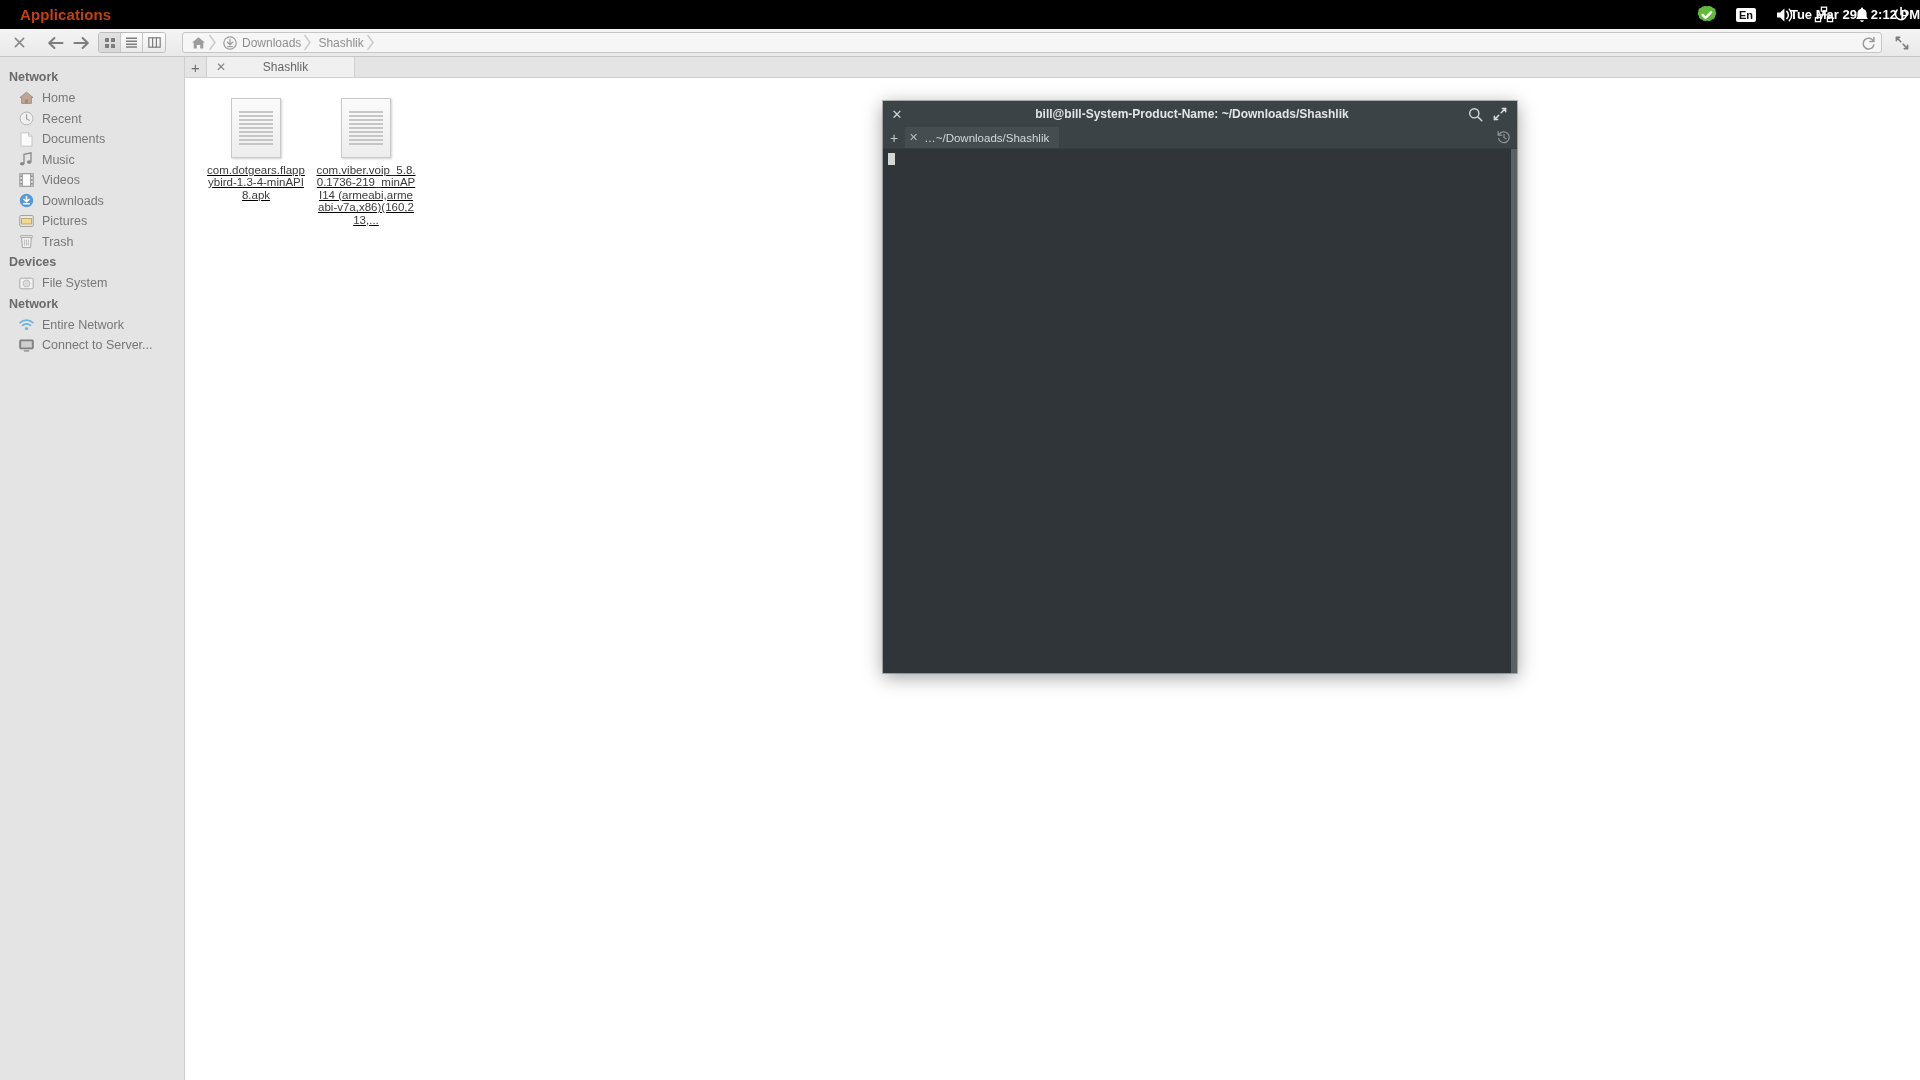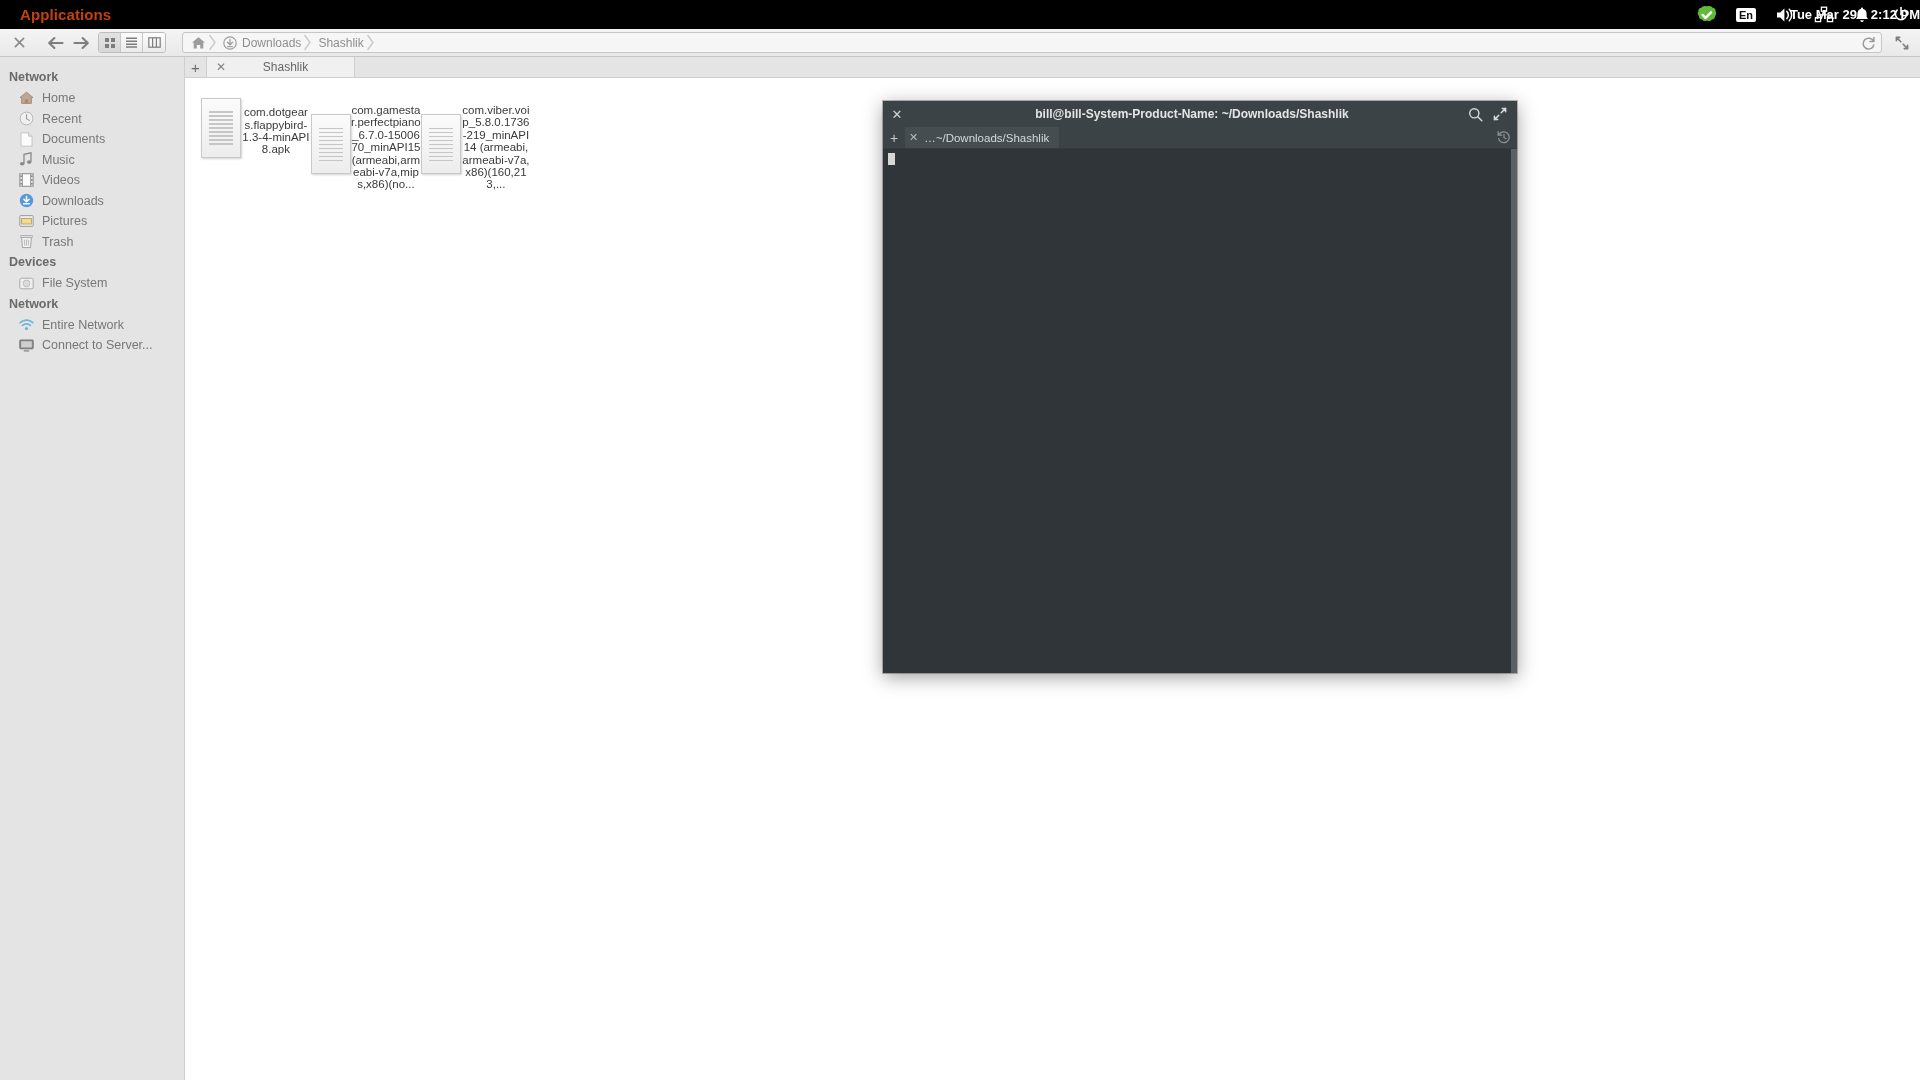--- a/index.html
+++ b/index.html
@@ -179,22 +179,23 @@
     flex: 1;
     position: relative;
     background: #ffffff;
     padding: 16px 0 0 16px;
     display: flex;
     gap: 0px;
     align-items: flex-start;
   }
   .fileitem {
     width: 110px;
-    display: flex; flex-direction: row; align-items: center;
+    display: flex; flex-direction: column; align-items: center;
     padding-top: 4px;
+    text-decoration: underline;
   }
   .fileicon {
     width: 50px; height: 60px;
     background: linear-gradient(to bottom,#fbfbfb,#ededed);
     border: 1px solid #c9c9c9;
     box-shadow: 1px 1px 2px rgba(0,0,0,.18);
     position: relative;
     display: flex; flex-direction: column;
     justify-content: center;
     padding: 5px 7px;
@@ -604,34 +605,20 @@
             <i></i>
               <i></i>
               <i></i>
               <i></i>
               <i></i>
               <i></i>
               <i></i>
               <i></i>
               <i></i>
           </div>
-          <div class="fname">com.gamestar.perfectpiano_6.7.0-1500670_minAPI15(armeabi,armeabi-v7a,mips,x86)(no...</div>
-        </div>
-        <div class="fileitem">
-          <div class="fileicon">
-            <i></i>
-              <i></i>
-              <i></i>
-              <i></i>
-              <i></i>
-              <i></i>
-              <i></i>
-              <i></i>
-              <i></i>
-          </div>
           <div class="fname">com.viber.voip_5.8.0.1736-219_minAPI14 (armeabi,armeabi-v7a,x86)(160,213,...</div>
         </div>
       </div>
     </div>
   </div>
 </div>
 
 <div id="terminal">
 
   <div id="term-titlebar">

